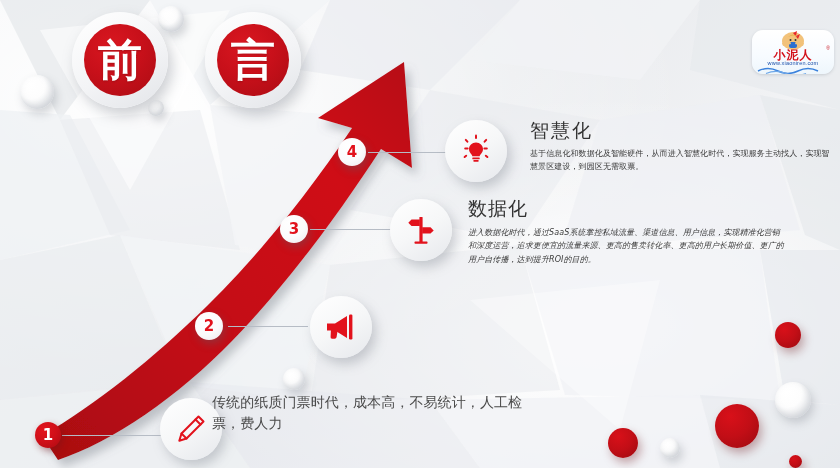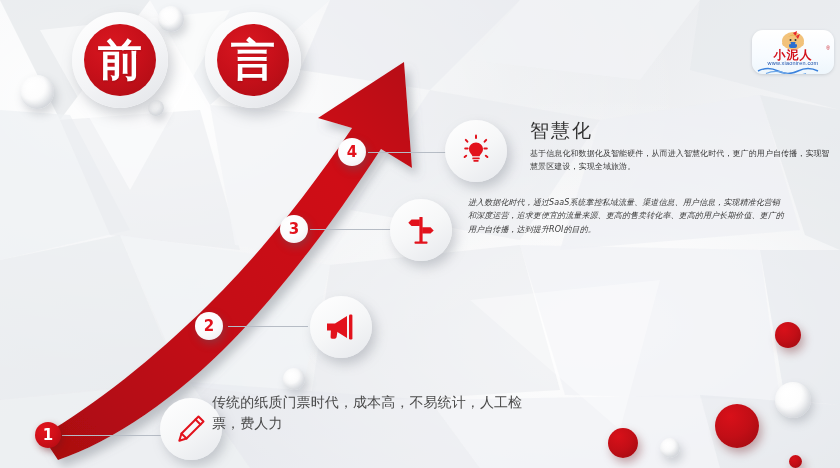--- a/index.html
+++ b/index.html
@@ -259,34 +259,35 @@
         <rect x="24.4" y="13.6" width="4.4" height="2" rx="1"></rect>
         <rect x="6.6" y="4.6" width="2" height="4.4" rx="1" transform="rotate(-42 7.6 6.8)"></rect>
         <rect x="25.4" y="4.6" width="2" height="4.4" rx="1" transform="rotate(42 26.4 6.8)"></rect>
         <rect x="5.4" y="20.4" width="2" height="4" rx="1" transform="rotate(-130 6.4 22.4)"></rect>
         <rect x="26.6" y="20.4" width="2" height="4" rx="1" transform="rotate(130 27.6 22.4)"></rect>
       </g>
     </svg>
   </div>
   <div class="blk" id="blk-wisdom" style="left:530px;top:118px;width:300px;">
     <h3>智慧化</h3>
-    <p>基于信息化和数据化及智能硬件，从而进入智慧化时代，更广的用户自传播，实现智慧景区建设，实现全域旅游。</p>
+    <p>基于信息化和数据化及智能硬件，从而进入智慧化时代，实现服务主动找人，实现智慧景区建设，到园区无需取票。</p>
   </div>
 
   <div class="iconc" style="left:390px;top:199px;width:62px;height:62px;">
     <svg width="32" height="32" viewBox="0 0 32 32" xmlns="http://www.w3.org/2000/svg">
       <g fill="#e2121c">
         <rect x="14.4" y="3" width="3.2" height="26" rx=".6"></rect>
         <path d="M14.8 5.5 H6.5 l-3.2 3.2 3.2 3.2 h8.3 z"></path>
         <path d="M17.2 13.2 H25.5 l3.2 3.2 -3.2 3.2 h-8.3 z"></path>
         <rect x="9.5" y="27.4" width="13" height="2.3" rx=".7"></rect>
       </g>
     </svg>
   </div>
   <div class="blk" id="blk-data" style="left:468px;top:196px;width:318px;">
+    <h3>数据化</h3>
     <p>进入数据化时代，通过SaaS系统掌控私域流量、渠道信息、用户信息，实现精准化营销和深度运营，追求更便宜的流量来源、更高的售卖转化率、更高的用户长期价值、更广的用户自传播，达到提升ROI的目的。</p>
   </div>
 
   <div class="iconc" style="left:310px;top:296px;width:62px;height:62px;">
     <svg width="34" height="30" viewBox="0 0 34 30" xmlns="http://www.w3.org/2000/svg">
       <g fill="#e2121c">
         <path d="M3 11.5 h8 l12 -7.5 v22 l-12 -7.5 h-8 z"></path>
         <rect x="25" y="2.5" width="3.4" height="25" rx="1.2"></rect>
         <path d="M7 16 h7 l-1.4 9 a2 2 0 0 1 -2 1.7 h-2.4 a1.6 1.6 0 0 1 -1.6 -1.9 z"></path>
       </g>

